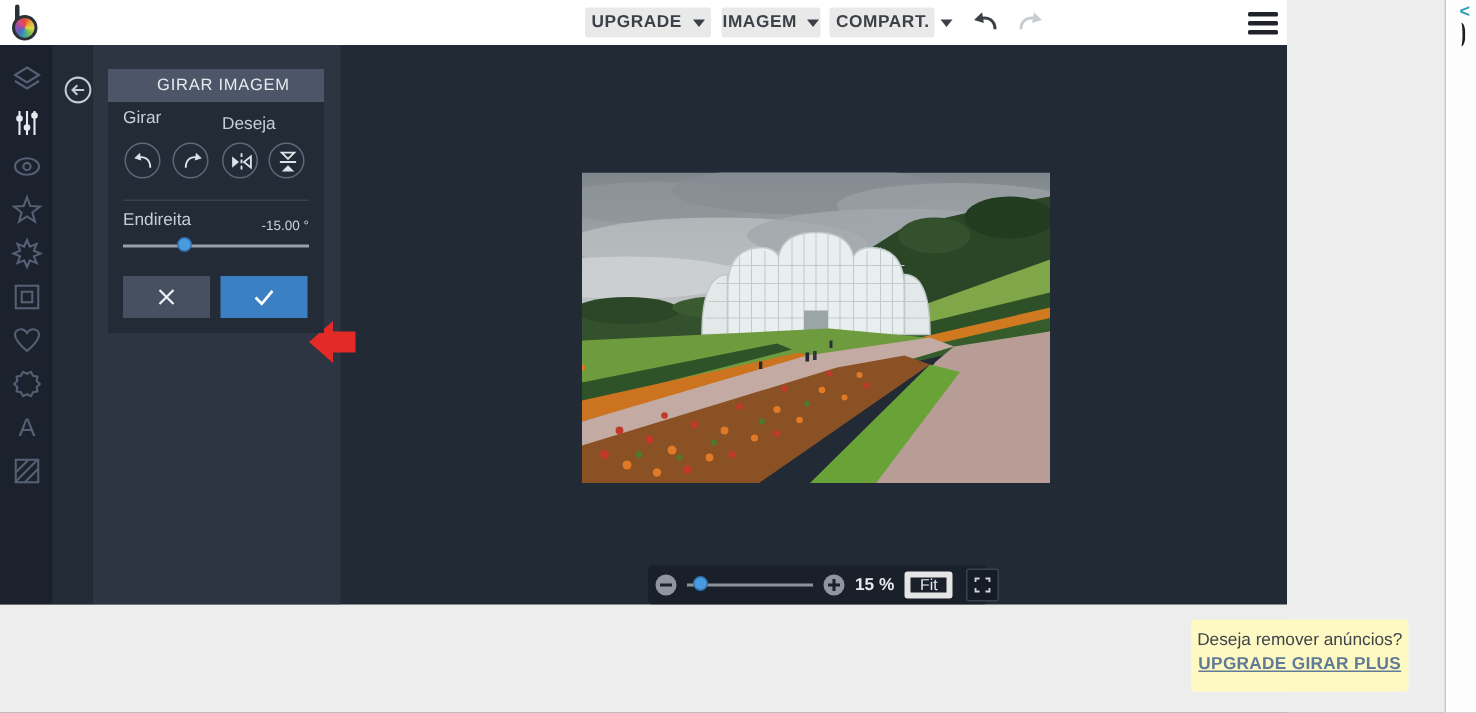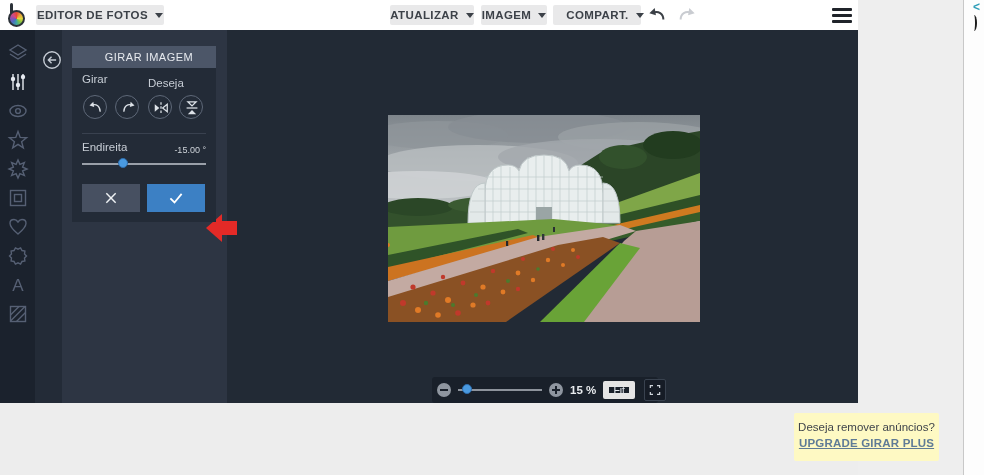--- a/index.html
+++ b/index.html
@@ -73,21 +73,21 @@
   
   #zoombar { left:432px; top:347px; width:226px; height:26px; background:#19202a; border-radius:3px;
     display:flex; align-items:center; padding:0 5px; gap:7px; }
   .zcircle { width:14px; height:14px; border-radius:50%; background:#8f96a0; position:relative; cursor:pointer; flex:none;}
   .zcircle::before, .zcircle.plus::after { content:""; position:absolute; background:#1a212b; }
   .zcircle::before { left:3px; top:6px; width:8px; height:2px; }
   .zcircle.plus::after { left:6px; top:3px; width:2px; height:8px; }
   #zoom-slider { position:relative; width:84px; height:12px; flex:none; cursor:pointer; }
   #zoom-track { position:absolute; left:0; top:5px; width:84px; height:1.5px; background:#8d939c; }
   #zoom-value { color:#e8ebee; font-size:11.5px; font-weight:700; white-space:nowrap; }
-  #fit-btn { width:32px; height:18px; border:6px solid #e5e5e5; border-radius:2px; color:#e4e8ed;
+  #fit-btn { width:32px; height:18px; border:4px solid #e5e5e5; border-radius:2px; color:#e4e8ed;
     font-size:10.5px; display:flex; align-items:center; justify-content:center; cursor:pointer; flex:none;}
   #fitscreen-btn { width:22px; height:22px; background:#161c26; border:1px solid #39424f; border-radius:2px;
     display:flex; align-items:center; justify-content:center; cursor:pointer; flex:none; margin-left:2px;}
 
   
   #ad-col { left:858px; top:0; width:126px; height:475px; background:#eeeeee; }
   #scroll-strip { left:963px; top:0; width:21px; height:475px; background:#fdfdfd;
     border-left:1px solid #c8c8c8; }
   #collapse-arrow { position:absolute; right:4px; top:0px; color:#2f9eb8; font-size:12px; font-weight:700; cursor:pointer;}
   #strip-mark { position:absolute; left:7px; top:15px; width:6px; height:16px;
@@ -101,33 +101,29 @@
 </head>
 <body>
 
 <div id="stage">
 
   <div id="topbar" class="abs">
     <div id="logo" class="abs">
       <div class="stem"></div>
       <div class="wheel"></div>
     </div>
-    <div class="tbtn" style="left:36px;width:128px;">
-      <span>EDITOR DE FOTOS</span>
-      <span class="caret"></span>
-    </div>
     <div class="tbtn" style="left:390px;width:84px;">
-      <span>ATUALIZAR</span>
+      <span>UPGRADE</span>
       <span class="caret"></span>
     </div>
     <div class="tbtn" style="left:481px;width:66px;">
       <span>IMAGEM</span>
       <span class="caret"></span>
     </div>
-    <div class="tbtn" style="left:553px;width:88px;padding-left:16px;">
+    <div class="tbtn" style="left:553px;width:70px;padding-left:16px;">
       <span>COMPART.</span>
       <span class="caret"></span>
     </div>
     <div id="undo-btn" class="abs">
       <svg width="22" height="20" viewBox="0 0 24 22">
         <path d="M19 16 C19 9.5 13.5 6 7.5 8.5" fill="none" stroke="#3b4046" stroke-width="2.2"></path>
         <polygon points="9.5,3.4 3.6,9.1 10.8,11.4" fill="#3b4046"></polygon>
       </svg>
     </div>
     <div id="redo-btn" class="abs">

